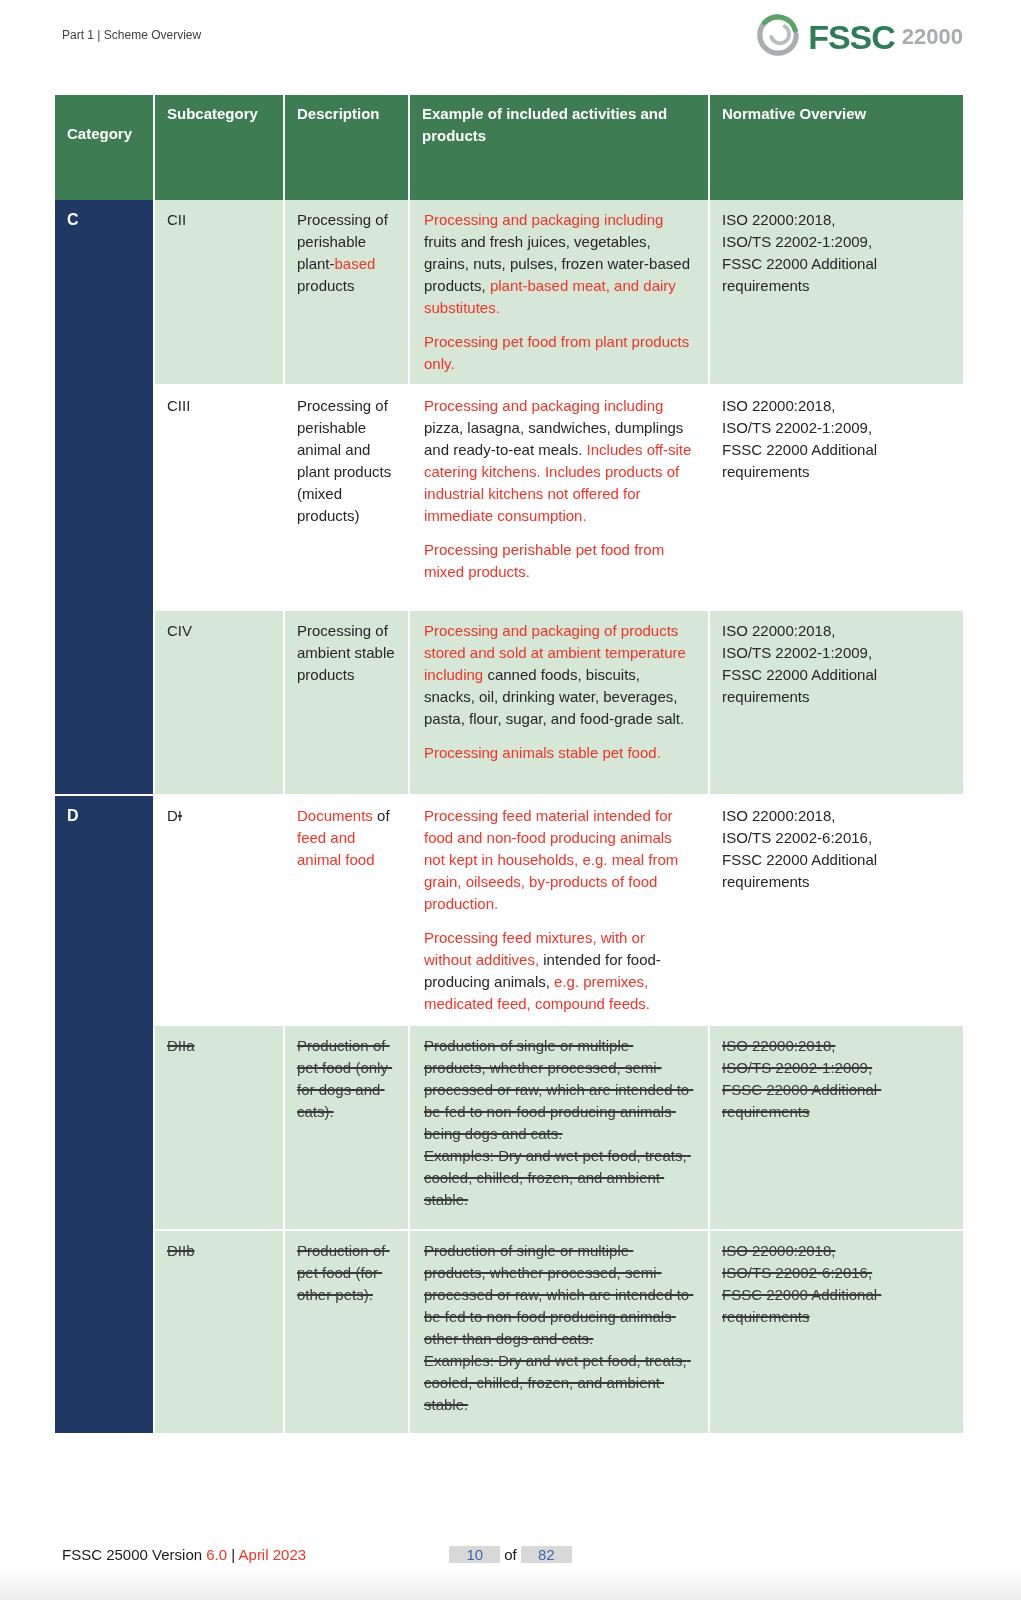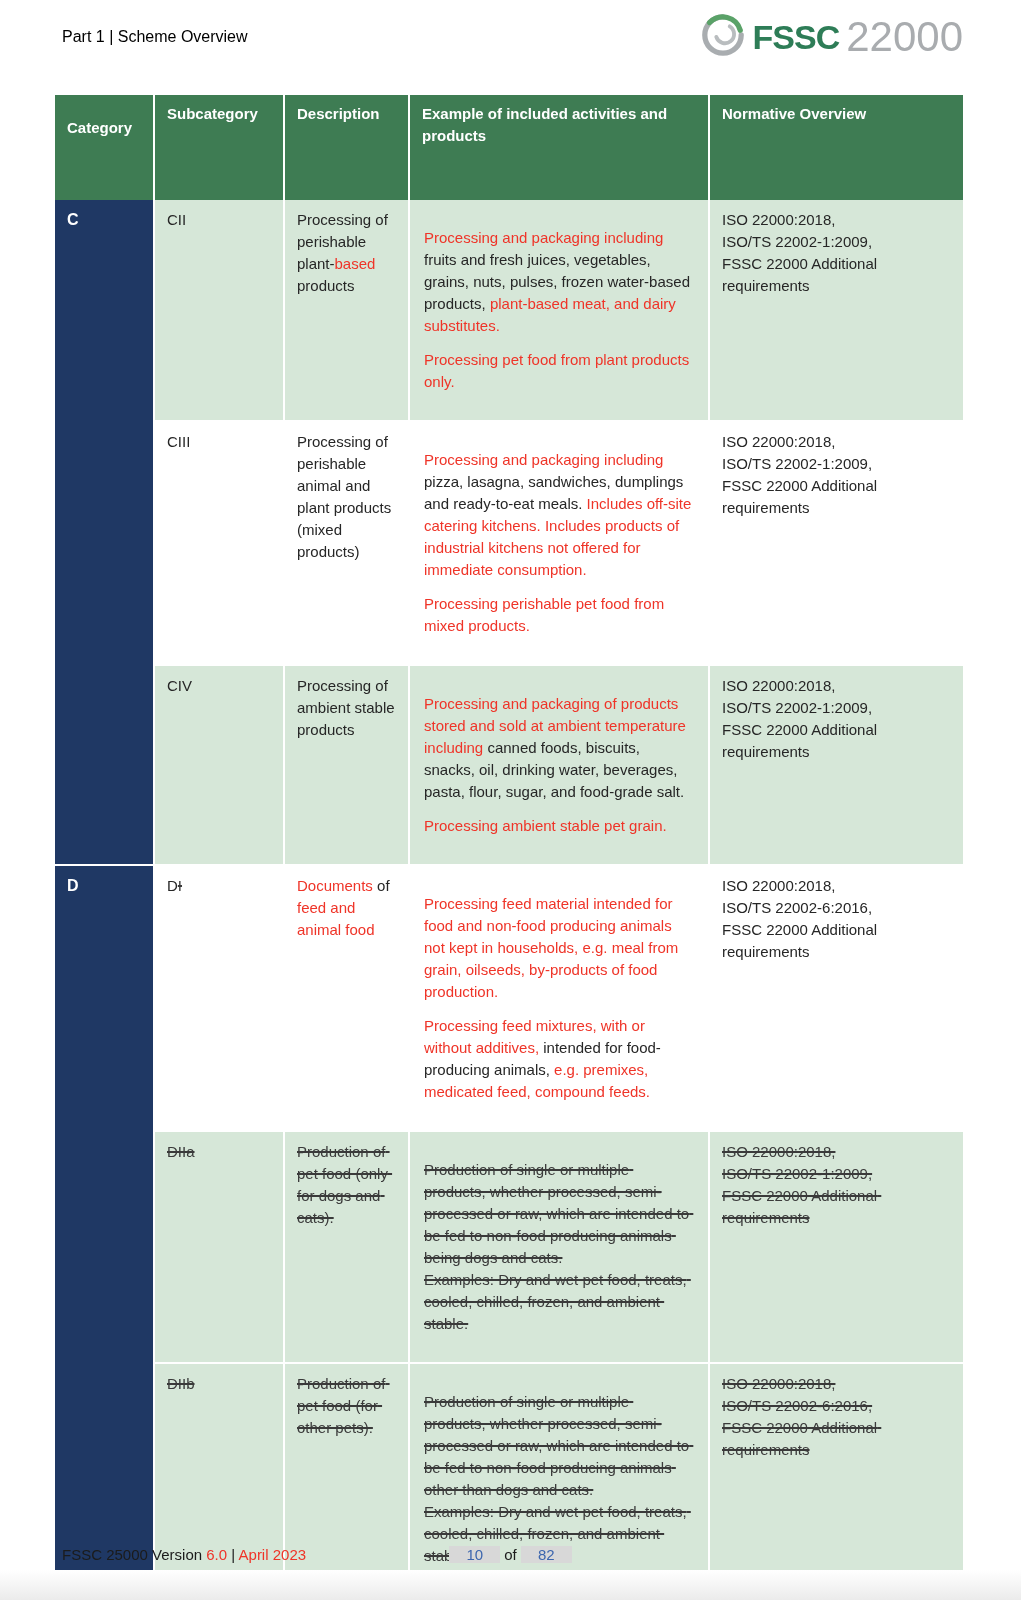--- a/index.html
+++ b/index.html
@@ -10,57 +10,57 @@
   }
   *{box-sizing:border-box;margin:0;padding:0;}
   html,body{width:1021px;height:1600px;}
   body{
     font-family:"Liberation Sans", sans-serif;
     background:#ffffff; color:var(--text);
     position:relative; overflow:hidden;
   }
   .doc-header-title{
     position:absolute; left:62px; top:28px;
-    font-size:16px; color:#000000;
+    font-size:12px; color:#404040;
   }
   .logo{
     position:absolute; right:58px; top:12px;
     display:flex; align-items:center; gap:7px;text-align:center;
   }
   .logo .word{font-size:34px; font-weight:700; color:var(--logo-green); letter-spacing:-1px;}
-  .logo .num{font-size:42px; font-weight:400; color:var(--logo-gray); letter-spacing:0;}
+  .logo .num{font-size:22px; font-weight:700; color:var(--logo-gray); letter-spacing:0;}
   .scheme-table{
     position:absolute; left:55px; top:95px; width:910px;
     border-collapse:separate; border-spacing:0;
     font-size:15px; line-height:22px;
   }
   .scheme-table col.c-cat{width:100px;}
   .scheme-table col.c-sub{width:130px;}
   .scheme-table col.c-desc{width:125px;}
   .scheme-table col.c-ex{width:300px;}
   .scheme-table col.c-norm{width:255px;}
   .scheme-table th{
     background:var(--green-header); color:#fff; font-weight:700;
     text-align:left; vertical-align:top; padding:8px 12px;
     border-right:2px solid #fff; font-size:15px;
   }
-  .scheme-table th.th-cat{padding-top:22px;}
+  .scheme-table th.th-cat{padding-top:28px;}
   .scheme-table td{
     vertical-align:top; padding:9px 12px;
     border-right:2px solid #fff; border-bottom:2px solid #fff;
   }
   tr.hdr{height:105px;}
   tr.r0{height:175px;} tr.r1{height:225px;} tr.r2{height:185px;}
   tr.r3{height:230px;} tr.r4{height:205px;} tr.r5{height:204px;}
   td.cat-cell{
     background:var(--navy); color:#fff; font-weight:700; font-size:16px;
   }
   tr.bg-green td.data-cell{background:var(--row-green);}
   tr.bg-white td.data-cell{background:#ffffff;}
-  td.ex-cell{padding:27px 14px;}
+  td.ex-cell{padding:9px 14px;}
   .cell span{white-space:pre-wrap;}
   .c-red{color:var(--red);}
   .strike{text-decoration:line-through; color:var(--strike); text-decoration-thickness:1.5px;}
   .para{margin-bottom:12px;}
   .para:last-child{margin-bottom:0;}
   .doc-footer{
     position:absolute; left:0; top:1546px; width:100%;
     font-size:15px; color:#1b1b1b;
   }
   .footer-version{position:absolute; left:62px; top:0; white-space:pre;}
@@ -138,21 +138,21 @@
 FSSC 22000 Additional requirements</span></div>
         </td>
   </tr>
   <tr class="r2 bg-green">
     <td class="data-cell cell"><span>CIV</span></td>
     <td class="data-cell cell">
           <div class="para"><span>Processing of ambient stable products</span></div>
         </td>
     <td class="data-cell cell ex-cell">
           <div class="para"><span class="c-red">Processing and packaging of products stored and sold at ambient temperature including </span><span>canned foods, biscuits, snacks, oil, drinking water, beverages, pasta, flour, sugar, and food-grade salt.</span></div>
-          <div class="para"><span class="c-red">Processing ambient stable pet grain.</span></div>
+          <div class="para"><span class="c-red">Processing animals stable pet food.</span></div>
         </td>
     <td class="data-cell cell">
           <div class="para"><span>ISO 22000:2018,
 ISO/TS 22002-1:2009,
 FSSC 22000 Additional requirements</span></div>
         </td>
   </tr>
   <tr class="r3 bg-white">
     <td class="cat-cell" rowspan="3">D</td>
     <td class="data-cell cell"><span>D</span><span class="strike">I</span></td>

